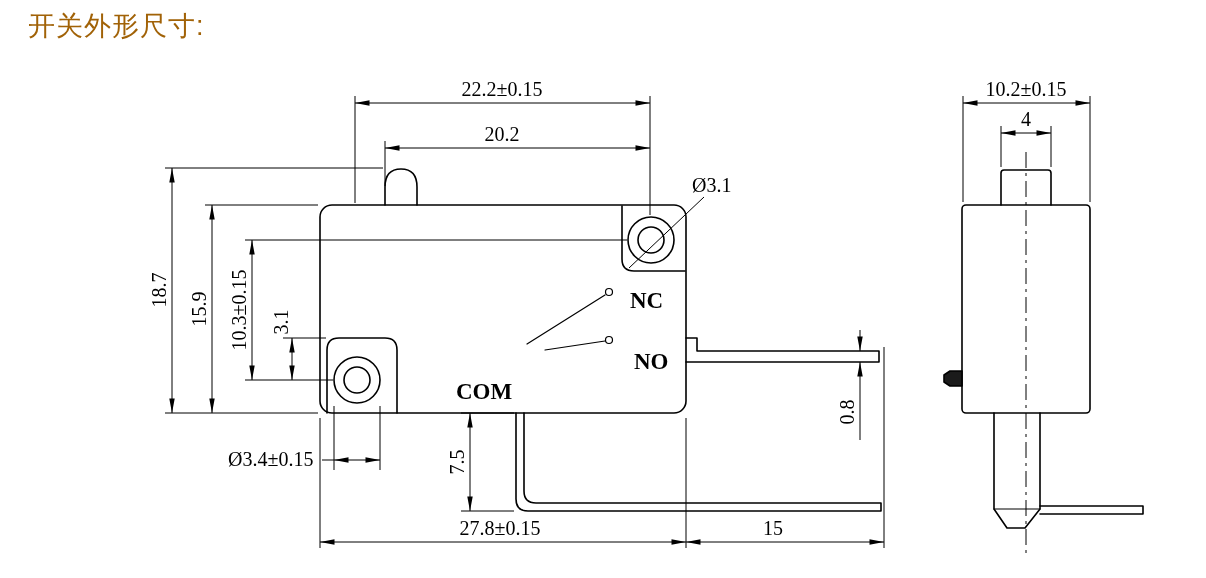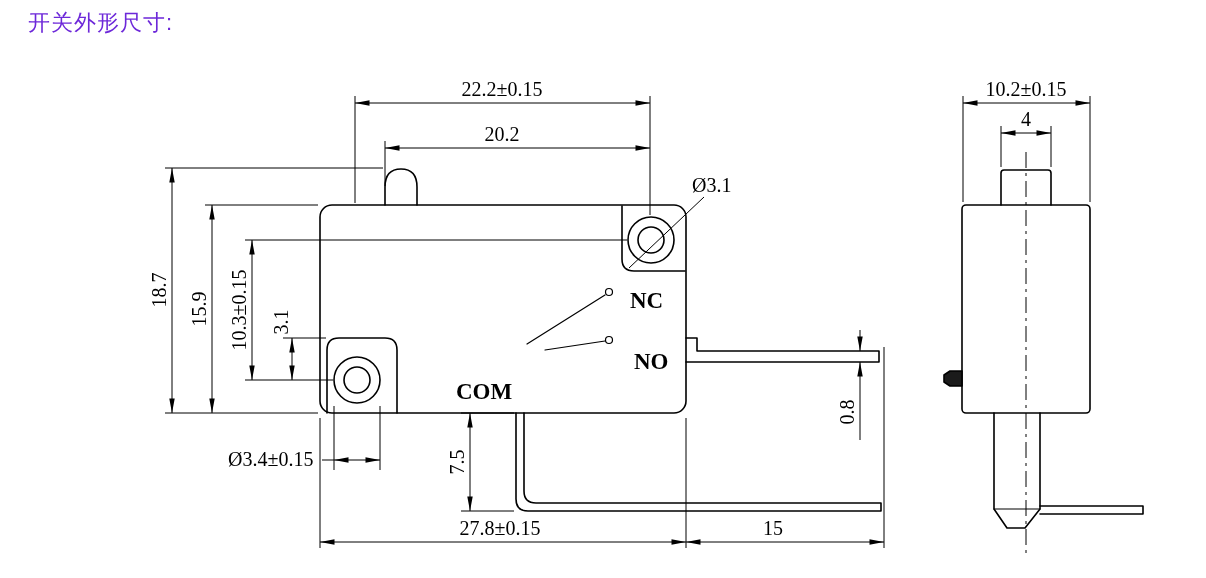--- a/index.html
+++ b/index.html
@@ -1,17 +1,17 @@
 <!DOCTYPE html>
 <html><head>
 <meta charset="utf-8">
 <style>
   html,body{margin:0;padding:0;background:#fff;}
   body{position:relative;width:1206px;height:578px;font-family:"Liberation Sans",sans-serif;}
-  .title{position:absolute;left:28px;top:8px;font-size:22px;color:#6d28d9;letter-spacing:1px;}
+  .title{position:absolute;left:28px;top:8px;font-size:27px;color:#a16207;letter-spacing:1px;}
   svg{position:absolute;left:0;top:0;}
   svg text{font-family:"Liberation Serif","DejaVu Serif",serif;font-size:20px;fill:#000;}
   .term-label{font-size:23px;font-weight:bold;}
   .obj{stroke:#000;stroke-width:1.6;fill:none;stroke-linejoin:round;stroke-linecap:round;}
   .thin{stroke-width:1.2;}
   .ext,.dl,.ldr{stroke:#000;stroke-width:1;fill:none;}
   .cl{stroke:#000;stroke-width:1;fill:none;stroke-dasharray:16 5 3 5;}
 </style>
 </head>
 <body>

